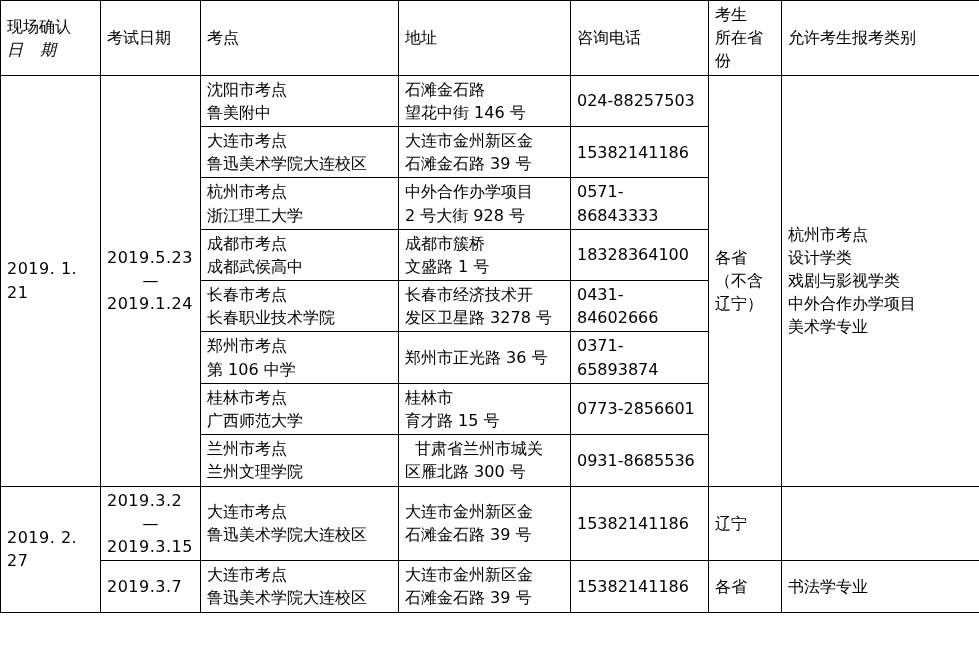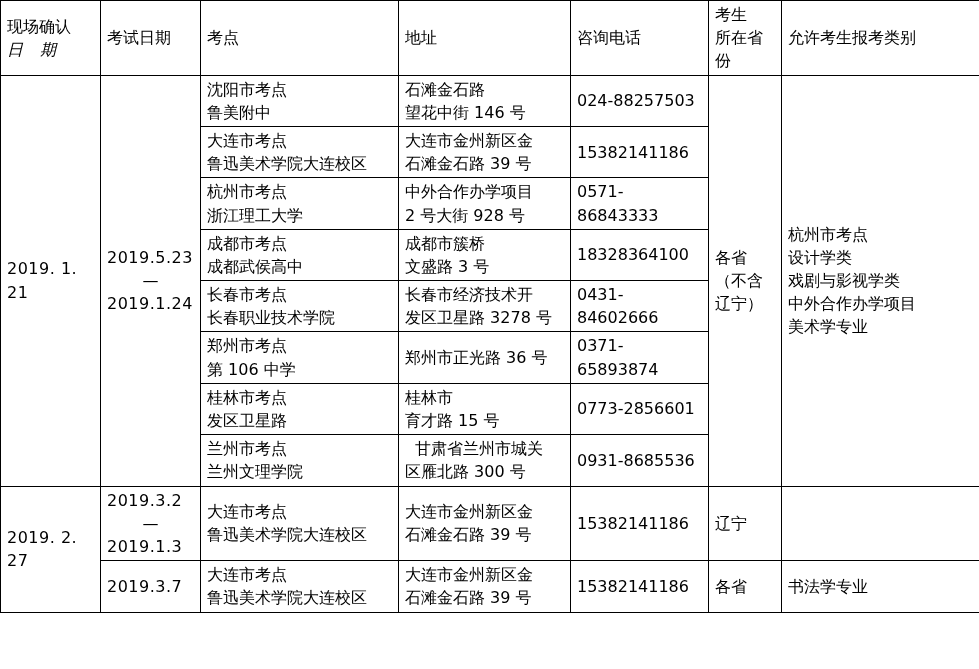--- a/index.html
+++ b/index.html
@@ -148,21 +148,21 @@
       <td class="phone">0571-86843333</td>
     </tr>
 
     <tr>
       <td class="cell-lines">
         <span>成都市考点</span>
         <span>成都武侯高中</span>
       </td>
       <td class="cell-lines">
         <span>成都市簇桥</span>
-        <span>文盛路 3 号</span>
+        <span>文盛路 1 号</span>
       </td>
       <td class="phone">18328364100</td>
     </tr>
 
     <tr>
       <td class="cell-lines">
         <span>长春市考点</span>
         <span>长春职业技术学院</span>
       </td>
       <td class="cell-lines">
@@ -179,21 +179,21 @@
       </td>
       <td class="cell-lines">
         <span>郑州市正光路 36 号</span>
       </td>
       <td class="phone">0371-65893874</td>
     </tr>
 
     <tr>
       <td class="cell-lines">
         <span>桂林市考点</span>
-        <span>发区卫星路</span>
+        <span>广西师范大学</span>
       </td>
       <td class="cell-lines">
         <span>桂林市</span>
         <span>育才路 15 号</span>
       </td>
       <td class="phone">0773-2856601</td>
     </tr>
 
     <tr>
       <td class="cell-lines">
@@ -207,21 +207,21 @@
       <td class="phone">0931-8685536</td>
     </tr>
 
     <tr>
       <td class="c-date" rowspan="2">
         <span>2019. 2. 27</span>
       </td>
       <td class="c-date">
         <span>2019.3.2</span>
         <span class="dash">—</span>
-        <span>2019.1.3</span>
+        <span>2019.3.15</span>
       </td>
       <td class="cell-lines">
         <span>大连市考点</span>
         <span>鲁迅美术学院大连校区</span>
       </td>
       <td class="cell-lines">
         <span>大连市金州新区金</span>
         <span>石滩金石路 39 号</span>
       </td>
       <td class="phone">15382141186</td>

